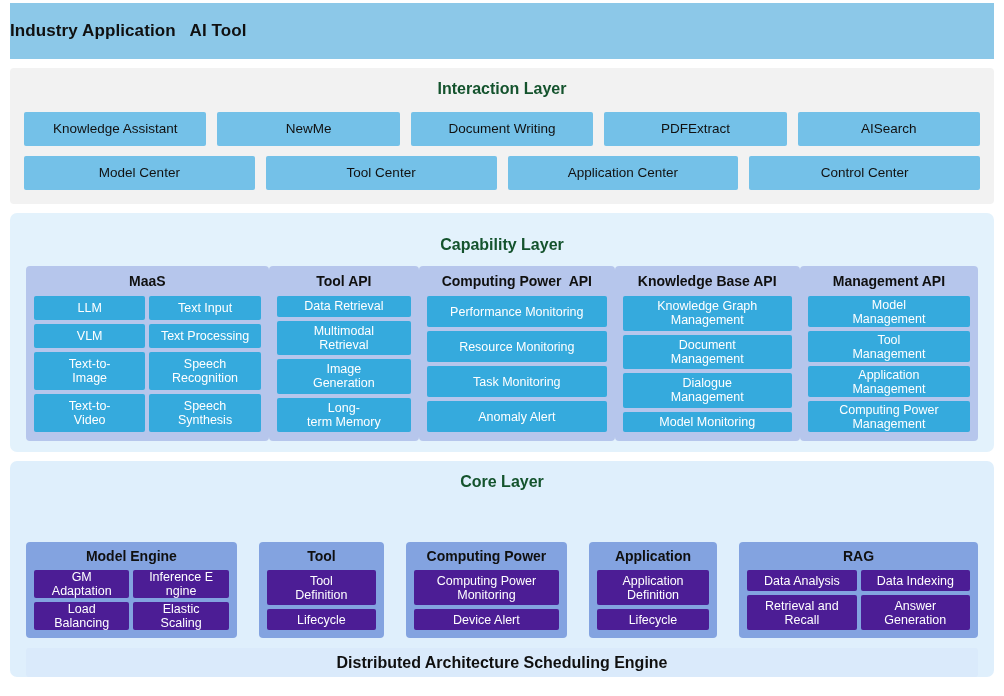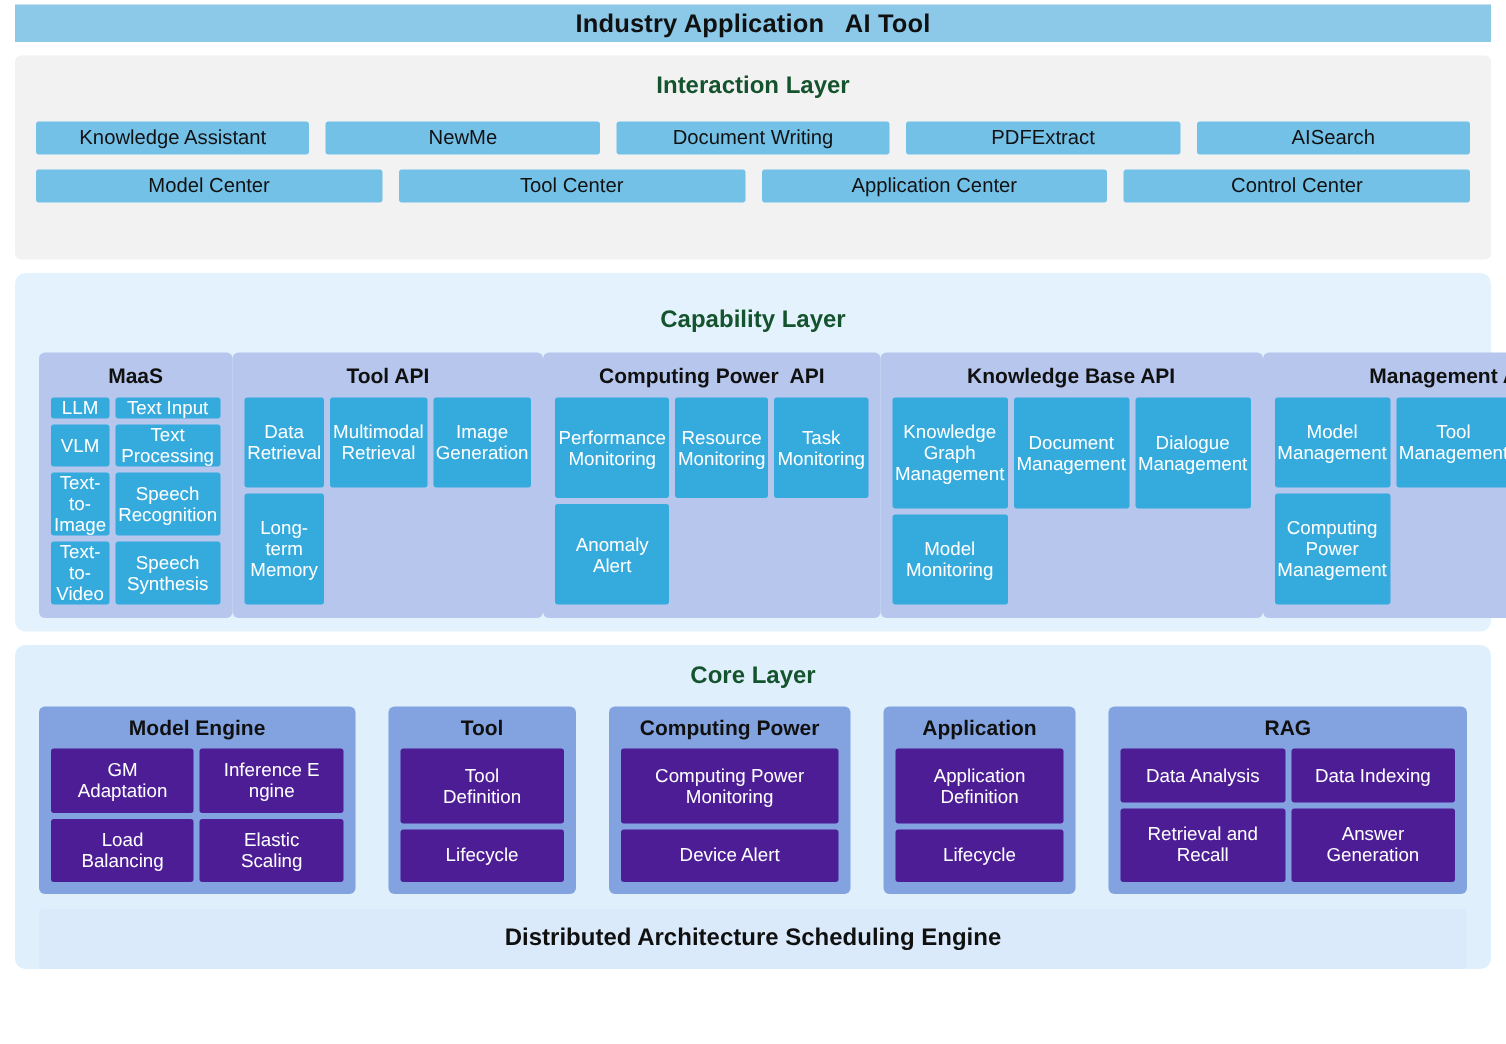--- a/index.html
+++ b/index.html
@@ -20,26 +20,25 @@
     height: 696px;
     position: relative;
     box-sizing: border-box;
     padding: 0 10px;
     display: flex;
     flex-direction: column;
   }
 
   
   .top-banner {
-    height: 25px;
+    height: 56px;
     margin-top: 3px;
     background: #8CC8E8;
     display: flex;
     align-items: center;
-    justify-content: center;
     flex: 0 0 auto;
   }
   .top-banner-title {
     font-size: 17px;
     font-weight: bold;
     color: #101010;
     letter-spacing: 0.1px;
     white-space: pre;
   }
 
@@ -71,21 +70,21 @@
     margin-top: 12px;
     margin-bottom: 14px;
   }
   .ia-row {
     display: flex;
     gap: 11px;
   }
   .ia-row + .ia-row { margin-top: 10px; }
   .ia-chip {
     background: #74C1E8;
-    height: 22px;
+    height: 34px;
     border-radius: 2px;
     display: flex;
     align-items: center;
     justify-content: center;
     font-size: 13.5px;
     color: #111111;
     text-align: center;
     line-height: 1.1;
   }
 
@@ -119,21 +118,21 @@
     font-weight: bold;
     color: #101010;
     margin-bottom: 7px;
     white-space: pre;
   }
   .cap-tiles {
     display: grid;
     gap: 4px;
     flex: 1 1 auto;
   }
-  .cap-tiles.one-col { grid-template-columns: 1fr 1fr 1fr; }
+  .cap-tiles.one-col { grid-template-columns: 1fr; }
   .cap-tiles.two-col { grid-template-columns: 1fr 1fr; }
   .cap-tile {
     background: #35AADD;
     border-radius: 2px;
     color: #ffffff;
     font-size: 12.5px;
     display: flex;
     align-items: center;
     justify-content: center;
     text-align: center;
@@ -151,20 +150,21 @@
     padding: 0 16px;
   }
   .core-layer .layer-title {
     margin-top: 12px;
     margin-bottom: 11px;
   }
   .core-groups {
     display: flex;
     gap: 22px;
     height: 126px;
+    margin-top: 40px;
   }
   .core-group {
     background: #83A3E0;
     border-radius: 4px;
     padding: 6px 8px 8px 8px;
     box-sizing: border-box;
     display: flex;
     flex-direction: column;
   }
   .core-group-title {

